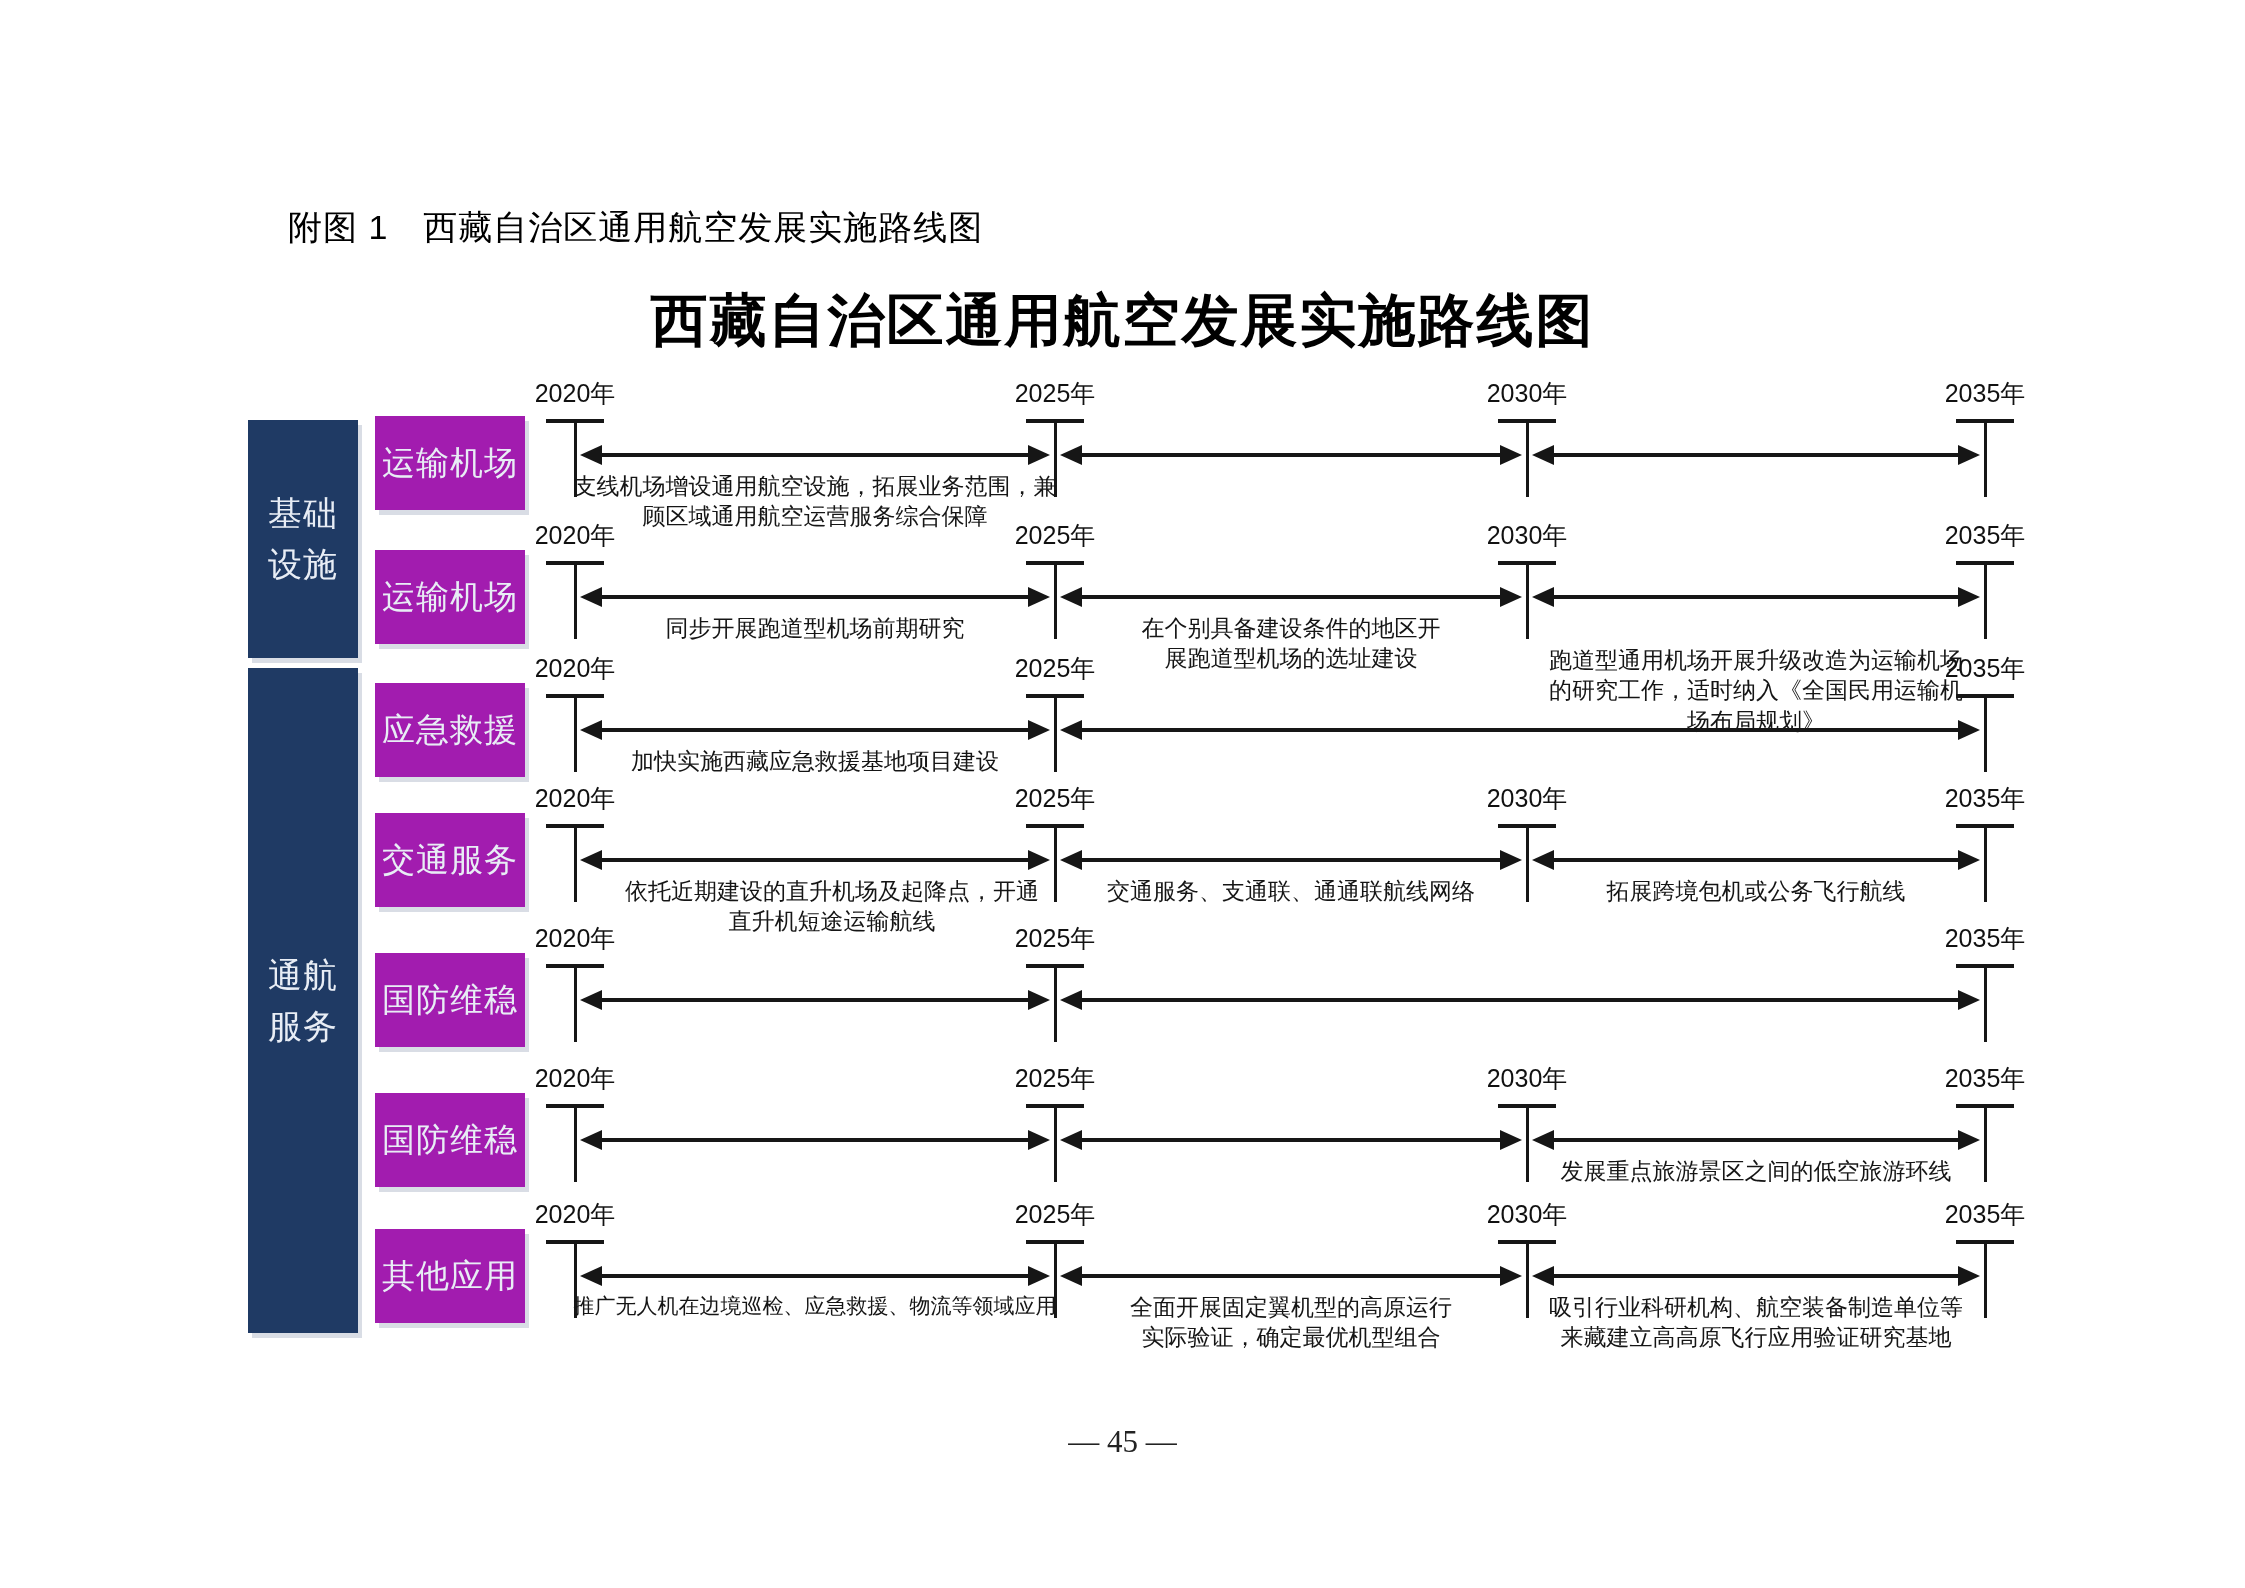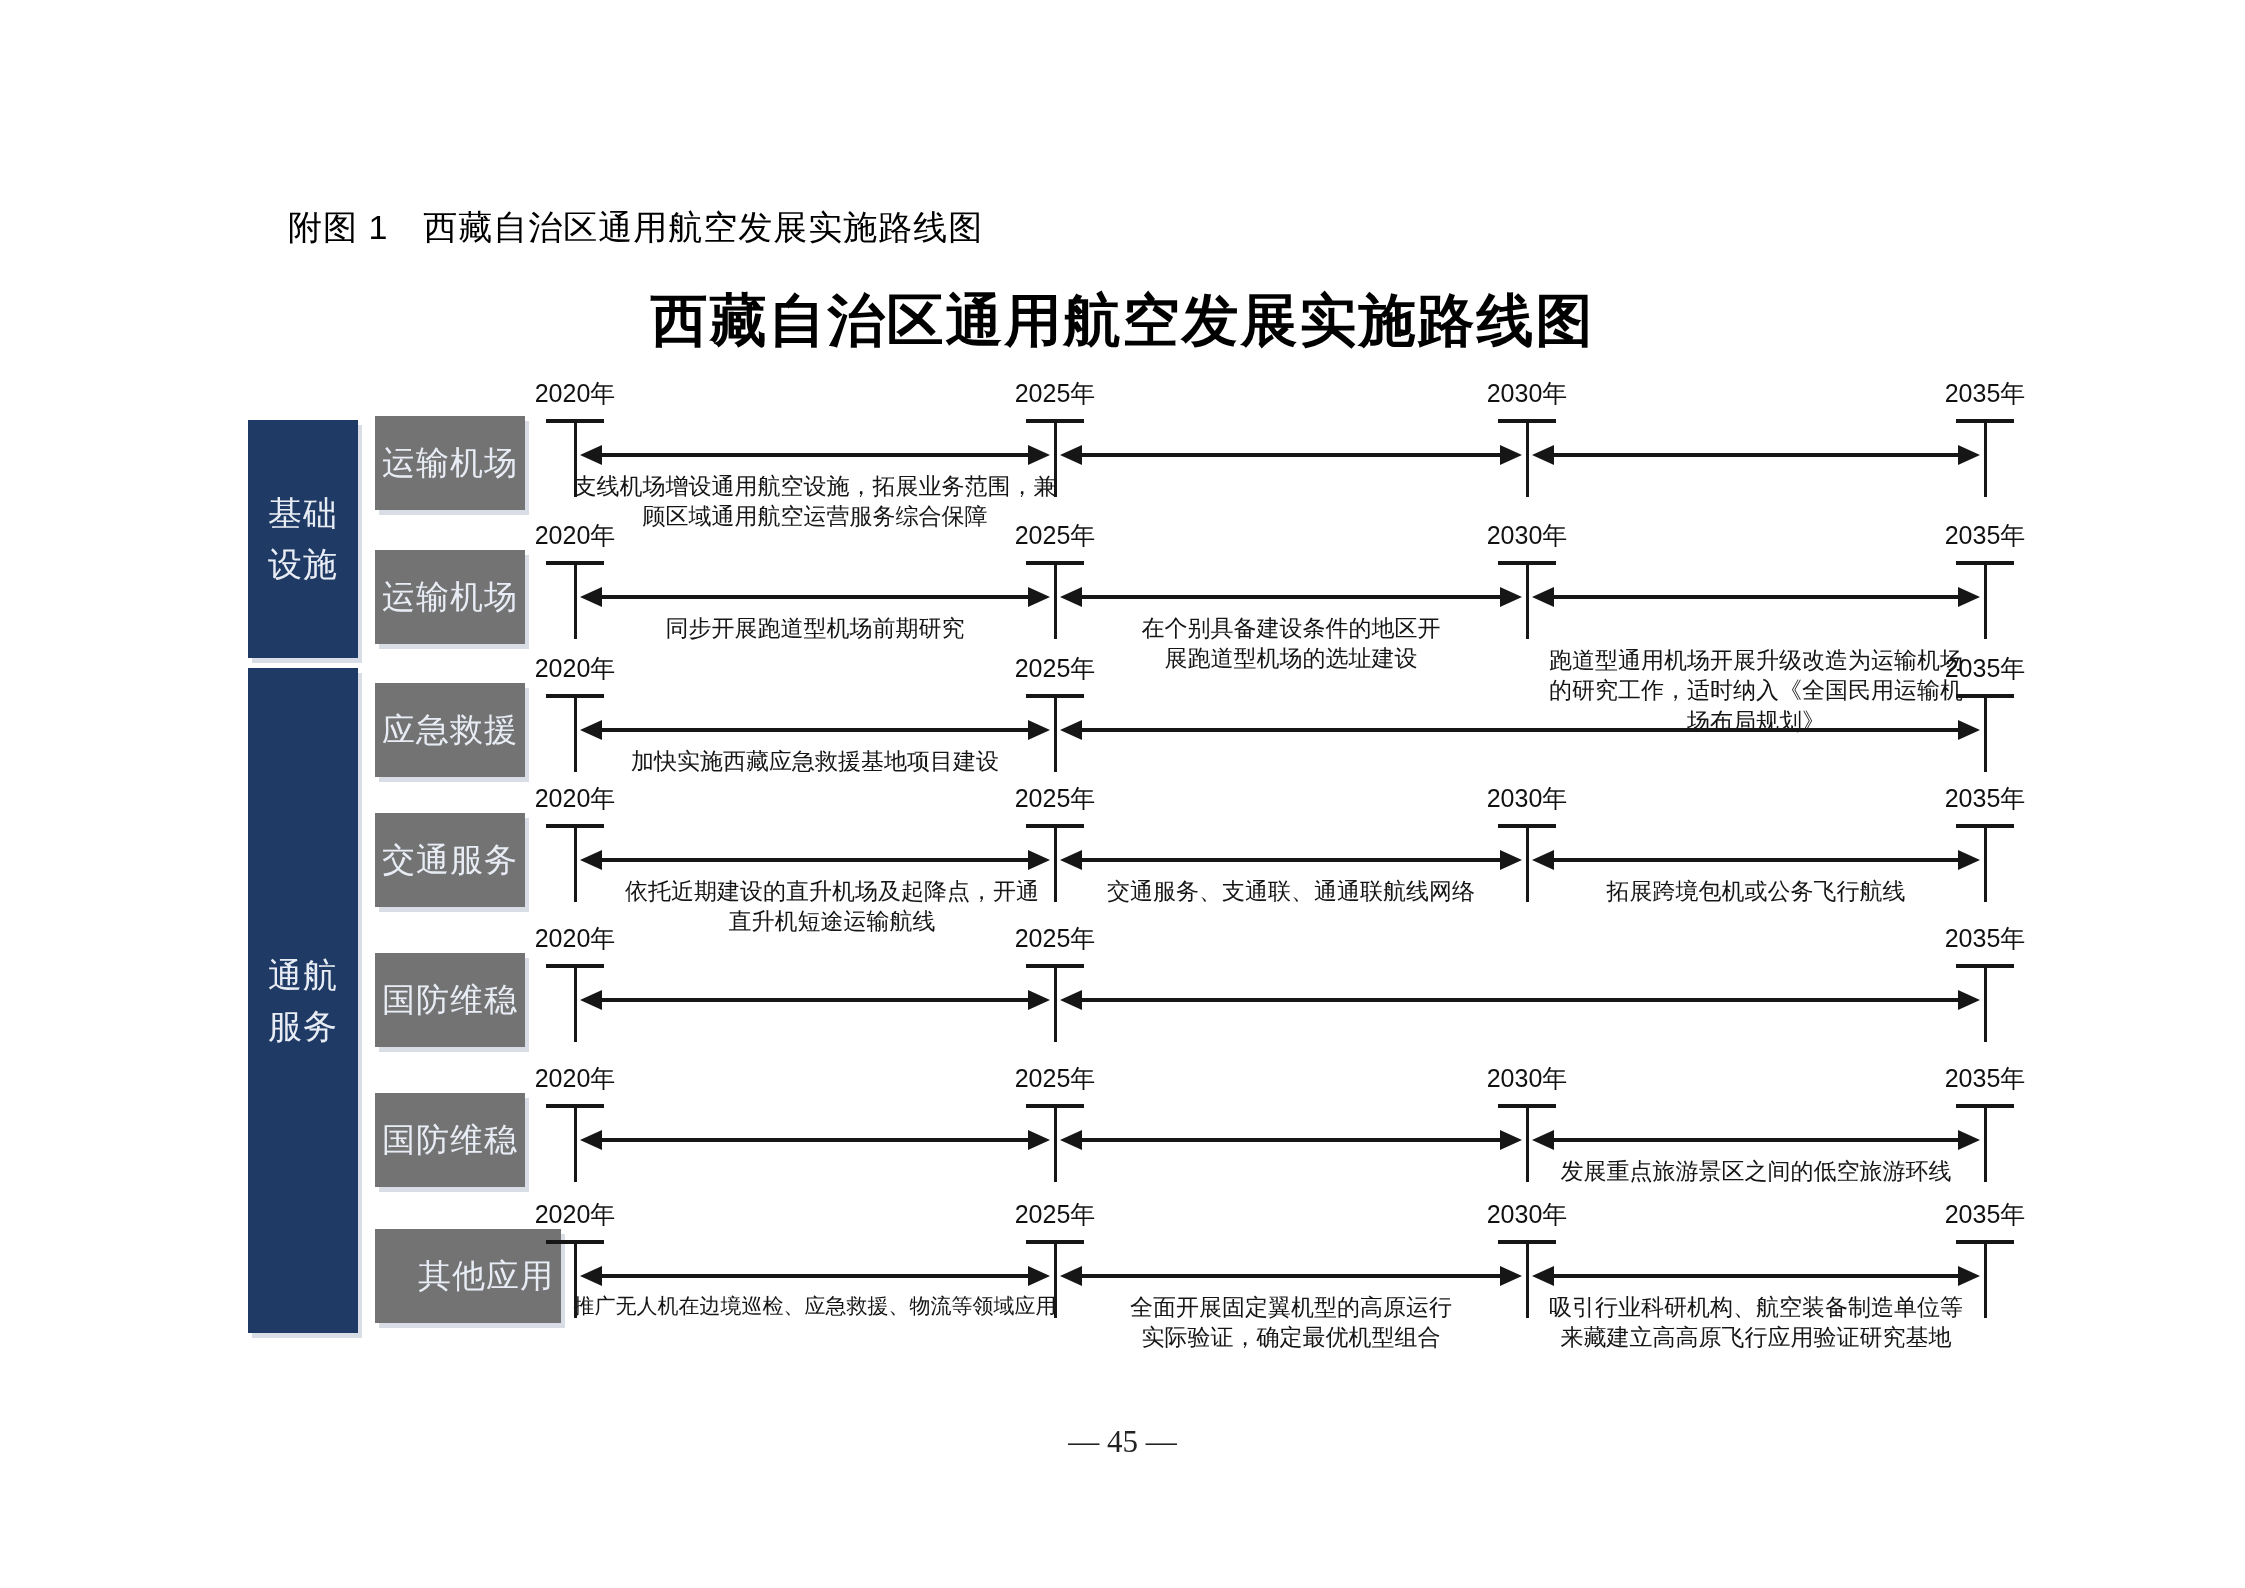--- a/index.html
+++ b/index.html
@@ -19,21 +19,21 @@
     position:absolute;left:0;right:0;top:1424px;text-align:center;
     font-size:31px;color:#222;font-family:"Liberation Serif",serif;
   }
   .group-box{
     position:absolute;left:248px;width:110px;background:#1F3A64;color:#E8EDF5;
     display:flex;align-items:center;justify-content:center;text-align:center;
     font-size:34px;line-height:1.5;letter-spacing:1px;box-shadow:4px 5px 0 #D9DDE5;
   }
   .group-box .wrap2{display:block;width:76px;}
   .row-label{
-    position:absolute;left:375px;width:150px;height:94px;background:#737373;color:#E8EDF5;
+    position:absolute;left:375px;width:150px;height:94px;background:#a21caf;color:#E8EDF5;
     display:flex;align-items:center;justify-content:center;
     font-size:33px;letter-spacing:1px;box-shadow:4px 5px 0 #D9DDE5;
   }
   .year{
     position:absolute;width:126px;text-align:center;font-size:25px;color:#111;font-weight:500;
   }
   .tick{position:absolute;width:58px;}
   .tick .cap{height:4px;background:#161616;}
   .tick .vline{width:3px;height:74px;background:#161616;margin:0 auto;}
   .arrow{position:absolute;height:4px;background:#161616;}
@@ -67,21 +67,21 @@
   <div class="group-box" style="top:668px;height:665px;align-items:center;">
     <span class="wrap2">通航服务</span>
   </div>
 
   <div class="row-label" style="top:416px;">运输机场</div>
   <div class="row-label" style="top:550px;">运输机场</div>
   <div class="row-label" style="top:683px;">应急救援</div>
   <div class="row-label" style="top:813px;">交通服务</div>
   <div class="row-label" style="top:953px;">国防维稳</div>
   <div class="row-label" style="top:1093px;">国防维稳</div>
-  <div class="row-label" style="top:1229px;padding-left:36px;">其他应用</div>
+  <div class="row-label" style="top:1229px;">其他应用</div>
 
   <div id="diagram">
       <div class="timeline-row" style="position: absolute;">
         <div class="year" style="left: 512px; top: 377px;">2020年</div>
         <div class="tick" style="left: 546px; top: 419px;">
           <div class="cap"></div>
           <div class="vline"></div>
         </div>
         <div class="year" style="left: 992px; top: 377px;">2025年</div>
         <div class="tick" style="left: 1026px; top: 419px;">

